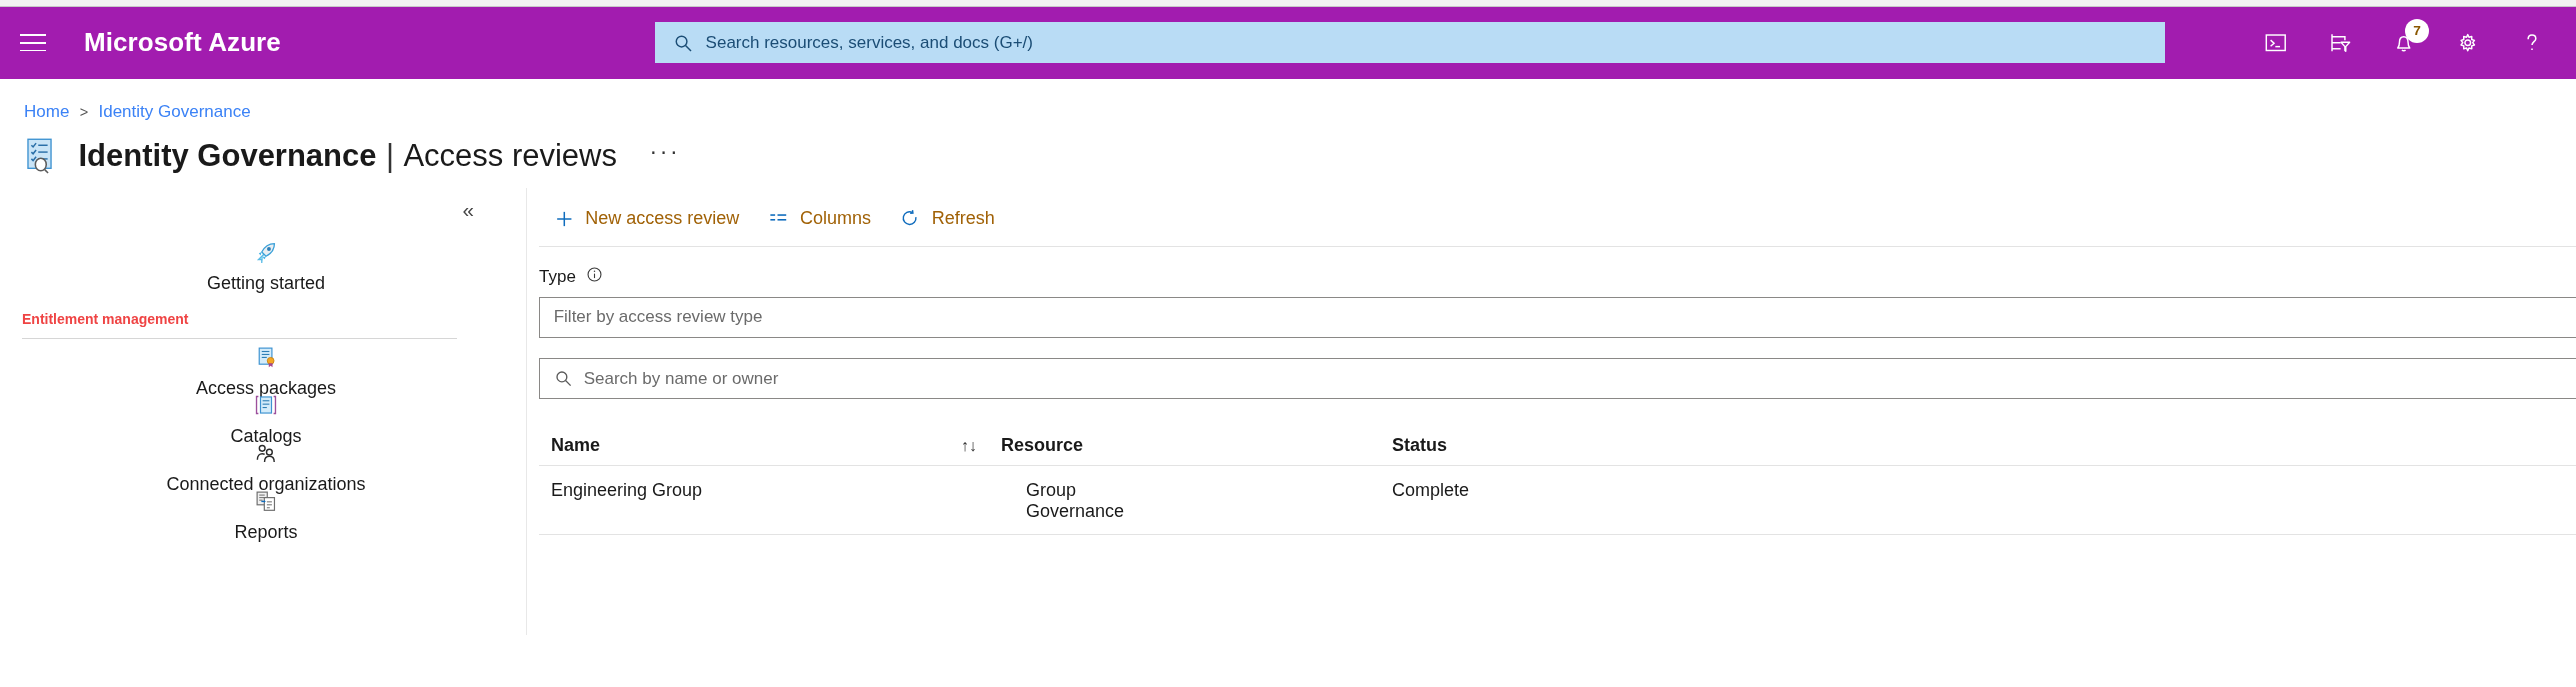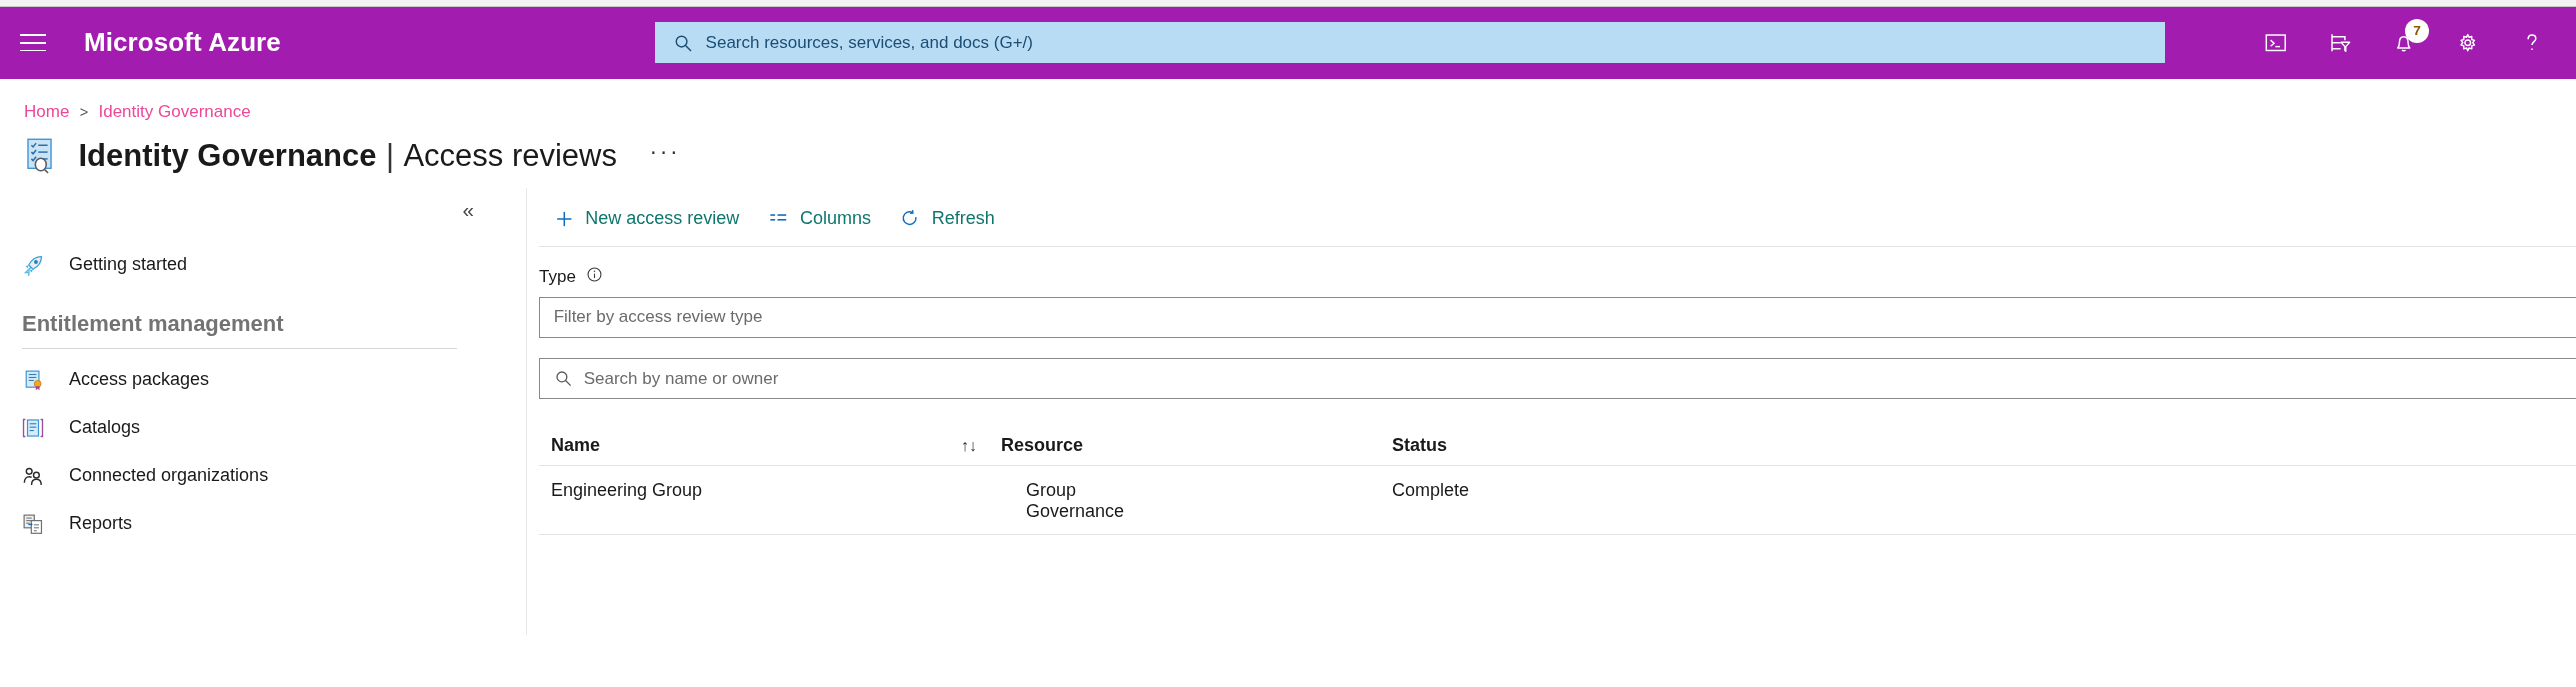--- a/index.html
+++ b/index.html
@@ -95,21 +95,21 @@
   
   #breadcrumb {
     padding: 20.6px 0 0 24px;
     display: flex;
     align-items: center;
     gap: 10.3px;
     font-size: 17px;
     height: 45px;
   }
   #breadcrumb a {
-    color: #ec4899;
+    color: #3b82f6;
     text-decoration: none;
     cursor: pointer;
     white-space: nowrap;
   }
   #breadcrumb .sep { color: #555; font-size: 14.6px; }
 
   
   #titlerow {
     display: flex;
     align-items: center;
@@ -158,34 +158,35 @@
     cursor: pointer;
     user-select: none;
     line-height: 1;
   }
   #sidebar-list { padding-top: 53px; }
 
   .nav-item {
     height: 48px;
     display: flex;
     align-items: center;
-    gap: 25px;
-    padding-left: 22px;
+    gap: 10px;
+    padding-left: 6px;
     cursor: pointer;
     font-size: 18px;
     color: #1a1a1a;
     white-space: nowrap;
+    flex-direction: column;
   }
   .nav-ico { width: 22px; height: 22px; flex: none; display: flex; align-items: center; justify-content: center; }
 
   .nav-section {
     padding: 22px 22px 0 22px;
-    font-size: 22px;
+    font-size: 14px;
     font-weight: 700;
-    color: #737373;
+    color: #ef4444;
     white-space: nowrap;
   }
   .nav-divider {
     height: 0.9px;
     background: #d6d6d6;
     margin: 11px 69px 6.9px 22px;
   }
 
   
   #content { flex: 1; position: relative; border-left: 0.9px solid #e8e8e8; }
@@ -198,21 +199,21 @@
     padding-left: 12px;
     padding-top: 8.6px;
   }
   .cmd {
     display: flex;
     align-items: center;
     gap: 11px;
     height: 40px;
     padding: 0 14.6px;
     font-size: 18px;
-    color: #0f766e;
+    color: #a16207;
     cursor: pointer;
     white-space: nowrap;
   }
   .cmd-ico { width: 20.6px; height: 20.6px; display:flex; align-items:center; justify-content:center; flex:none; }
 
   #cmd-underline { height: 0.9px; background: #e3e3e3; margin: 5.2px 0 0 12px; }
 
   #filter-zone { padding: 19px 0 0 12px; }
 
   #type-label-row {

